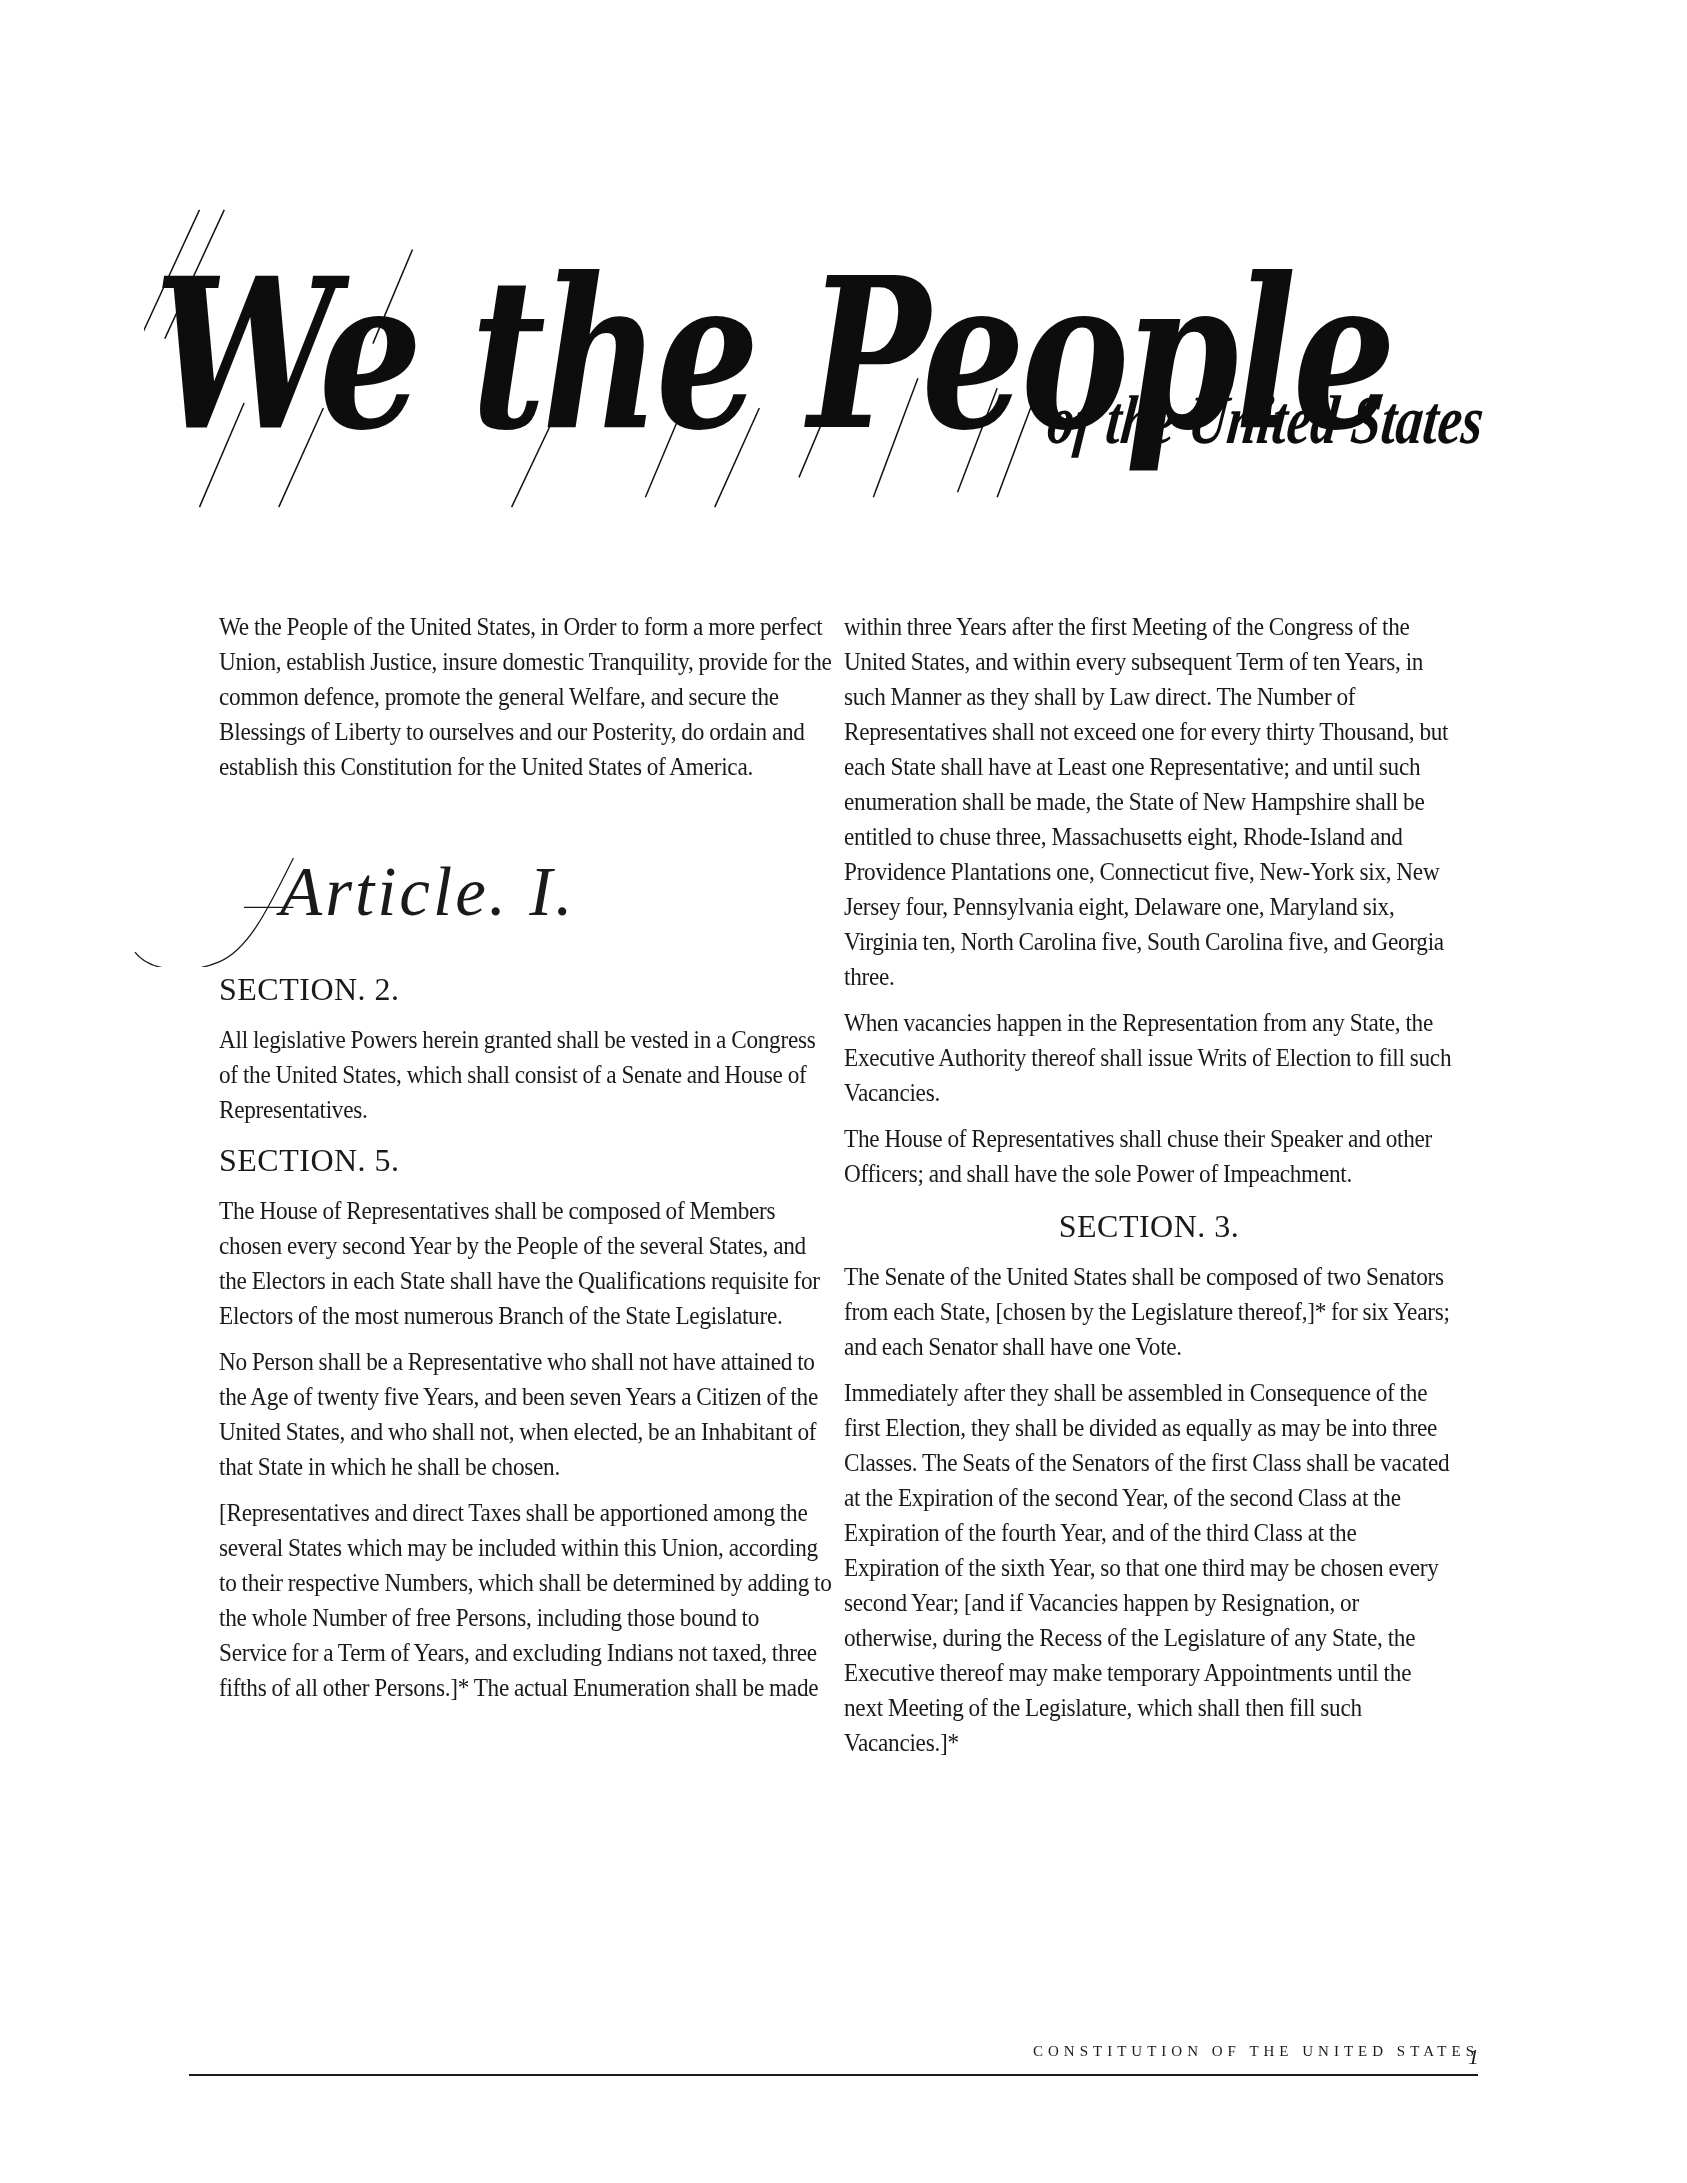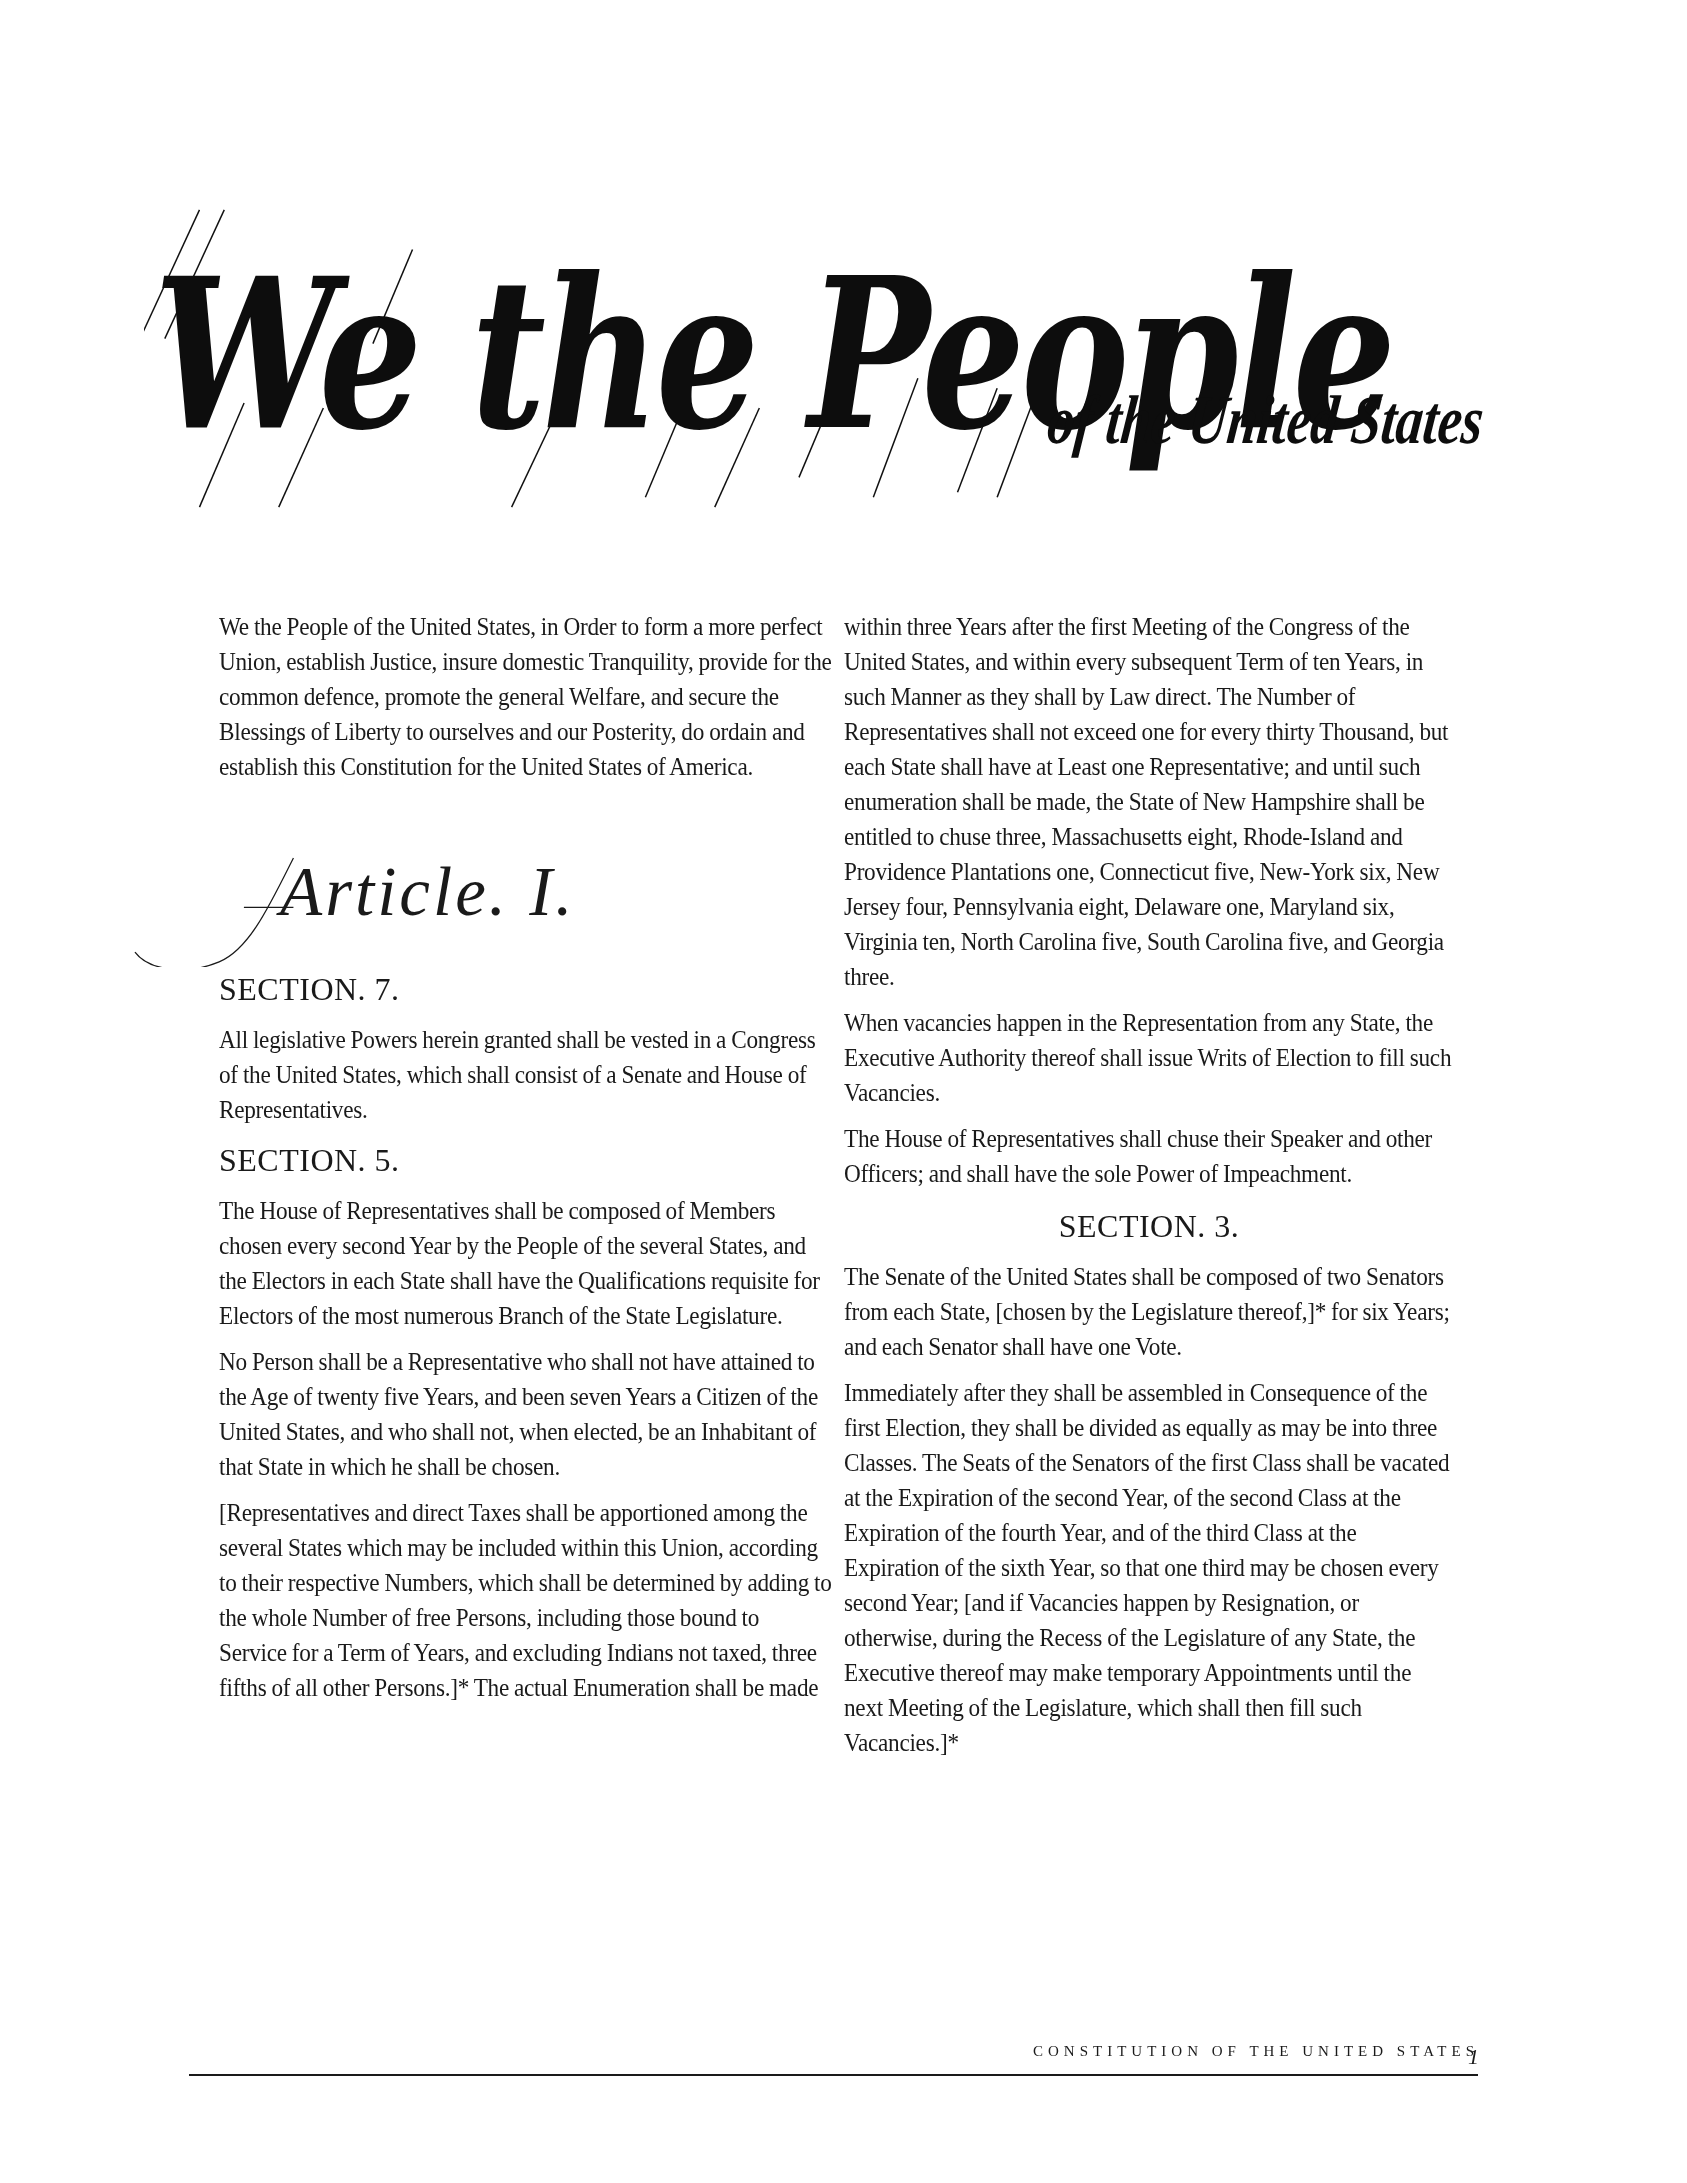--- a/index.html
+++ b/index.html
@@ -94,21 +94,21 @@
   <p class="body">We the People of the United States, in Order to form a more perfect Union, establish Justice, insure domestic Tranquility, provide for the common defence, promote the general Welfare, and secure the Blessings of Liberty to ourselves and our Posterity, do ordain and establish this Constitution for the United States of America.</p>
 
   <div class="article-heading">
     <svg width="208" height="129" viewBox="0 0 420 260">
       <path d="M 10 230 C 40 270, 120 275, 180 250 C 240 225, 280 140, 330 40" stroke="#1a1a1a" stroke-width="2.5" fill="none"></path>
       <line x1="230" y1="140" x2="330" y2="140" stroke="#1a1a1a" stroke-width="2.5"></line>
     </svg>
     <div class="article-text" style="left:61px;">Article. I.</div>
   </div>
 
-  <h2 class="section">SECTION. 7.</h2>
+  <h2 class="section">SECTION. 2.</h2>
   <p class="body">All legislative Powers herein granted shall be vested in a Congress of the United States, which shall consist of a Senate and House of Representatives.</p>
 
   <h2 class="section">SECTION. 5.</h2>
   <p class="body">The House of Representatives shall be composed of Members chosen every second Year by the People of the several States, and the Electors in each State shall have the Qualifications requisite for Electors of the most numerous Branch of the State Legislature.</p>
   <p class="body">No Person shall be a Representative who shall not have attained to the Age of twenty five Years, and been seven Years a Citizen of the United States, and who shall not, when elected, be an Inhabitant of that State in which he shall be chosen.</p>
   <p class="body">[Representatives and direct Taxes shall be apportioned among the several States which may be included within this Union, according to their respective Numbers, which shall be determined by adding to the whole Number of free Persons, including those bound to Service for a Term of Years, and excluding Indians not taxed, three fifths of all other Persons.]* The actual Enumeration shall be made</p>
 </div>
 
 <div class="col col-right">
   <p class="body">within three Years after the first Meeting of the Congress of the United States, and within every subsequent Term of ten Years, in such Manner as they shall by Law direct. The Number of Representatives shall not exceed one for every thirty Thousand, but each State shall have at Least one Representative; and until such enumeration shall be made, the State of New Hampshire shall be entitled to chuse three, Massachusetts eight, Rhode-Island and Providence Plantations one, Connecticut five, New-York six, New Jersey four, Pennsylvania eight, Delaware one, Maryland six, Virginia ten, North Carolina five, South Carolina five, and Georgia three.</p>

